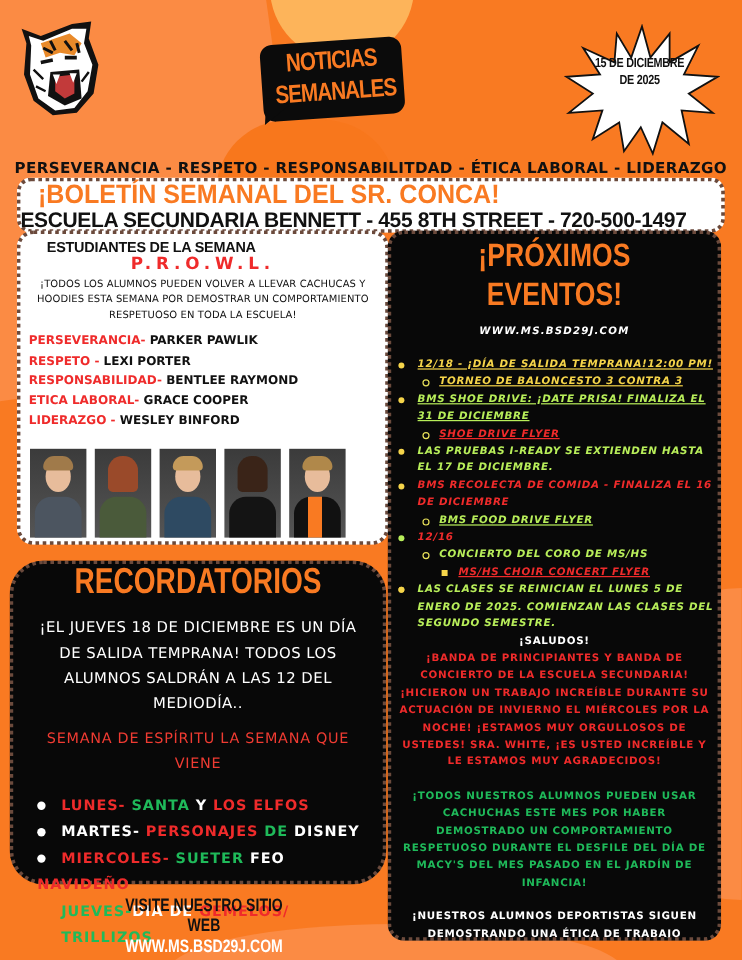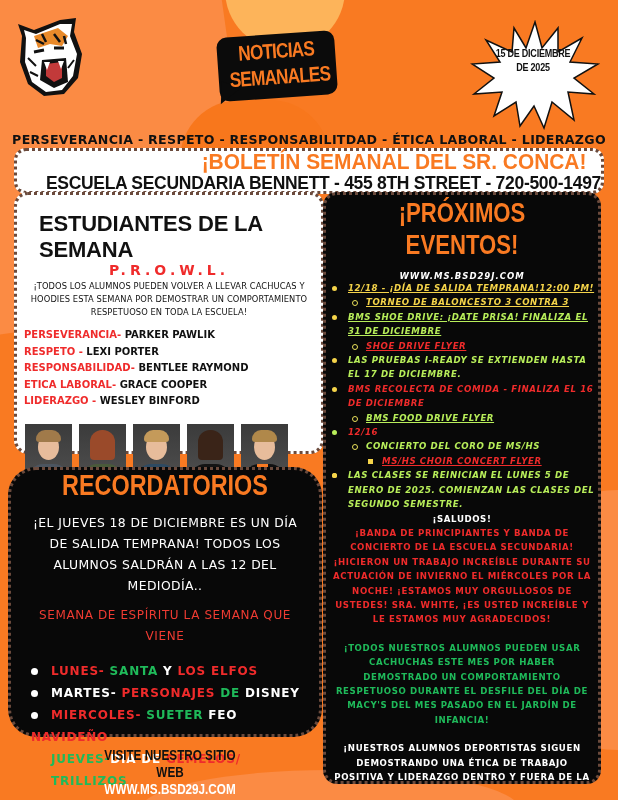--- a/index.html
+++ b/index.html
@@ -10,25 +10,25 @@
 .bg-shape3{position:absolute;left:180px;top:100px;width:150px;height:90px;background:#f8771c;border-radius:60px 60px 0 0}
 .bg-shape4{position:absolute;right:-80px;top:490px;width:200px;height:260px;background:#fb8b44;border-radius:120px 0 0 120px}
 .bg-shape5{position:absolute;left:140px;top:770px;width:380px;height:80px;background:#fb8b44;border-radius:50%}
 .tiger{position:absolute;left:14px;top:14px;width:72px;height:84px}
 .bubble{position:absolute;left:218px;top:34px;width:118px;height:64px;background:#0b0b0b;border-radius:10px;transform:rotate(-4deg)}
 .bubble-tail{position:absolute;left:218px;top:84px;width:0;height:0;border-left:6px solid transparent;border-right:14px solid transparent;border-top:22px solid #0b0b0b;transform:rotate(18deg)}
 .bubble-text{position:absolute;left:218px;top:38px;width:118px;text-align:center;color:#f97a22;font-family:"Liberation Sans",sans-serif;font-weight:bold;font-size:21px;line-height:26px;letter-spacing:-1px;transform:rotate(-4deg) scaleX(0.82)}
 .burst{position:absolute;left:470px;top:20px;width:130px;height:110px}
 .burst-text{position:absolute;left:477px;top:46px;width:112px;text-align:center;font-family:"Liberation Sans",sans-serif;font-weight:bold;font-size:11px;line-height:14px;transform:scaleX(0.82);letter-spacing:-0.3px}
 .values{position:absolute;left:0;top:132px;width:618px;text-align:center;font-size:12.6px;font-weight:bold;letter-spacing:0.3px;color:#111}
-.titlebox{position:absolute;left:14px;top:148px;width:590px;height:46px;background:#fff;border:3px dotted #6b4a3c;border-radius:12px;text-align:right}
+.titlebox{position:absolute;left:14px;top:148px;width:590px;height:46px;background:#fff;border:3px dotted #6b4a3c;border-radius:12px;text-align:left}
 .titlebox .t1{color:#f97a22;font-family:"Liberation Sans",sans-serif;font-weight:bold;font-size:22px;line-height:24px;margin-top:-1px;transform:scaleX(0.95)}
 .titlebox .t2{color:#111;font-family:"Liberation Sans",sans-serif;font-weight:bold;font-size:17.5px;line-height:18px;letter-spacing:-0.3px}
 .students{position:absolute;left:14px;top:192px;width:310px;height:262px;background:#fff;border:3px dotted #6b4a3c;border-radius:14px}
-.students .st-title{margin-top:16px;margin-left:22px;font-family:"Liberation Sans",sans-serif;font-weight:bold;font-size:22px;letter-spacing:-0.2px}
+.students .st-title{margin-top:4px;margin-left:22px;font-family:"Liberation Sans",sans-serif;font-weight:bold;font-size:12px;letter-spacing:-0.2px}
 .students .prowl{text-align:center;color:#ef2b2b;font-weight:bold;font-size:14px;letter-spacing:4px;margin-top:-1px}
 .students .intro{text-align:center;font-size:8.3px;line-height:13px;margin-top:2px;letter-spacing:0.1px}
 .awards{margin-top:8px;margin-left:7px}
 .award{font-size:10px;line-height:16.5px;font-weight:bold}
 .award .cat{color:#ef2b2b}
 .photos{display:flex;gap:7px;margin-left:8px;margin-top:14px}
 .photo{width:47px;height:74px;background:linear-gradient(#3b3b3b,#555);position:relative;overflow:hidden}
 .photo .head{position:absolute;left:13px;top:10px;width:21px;height:26px;border-radius:50%;background:#e7bc9b}
 .photo .body{position:absolute;left:4px;top:40px;width:39px;height:40px;border-radius:14px 14px 0 0}
 .photo .hair{position:absolute;left:11px;top:6px;width:25px;height:12px;border-radius:12px 12px 4px 4px}
@@ -49,21 +49,21 @@
 .ev{font-size:8.6px;line-height:14.4px;font-style:italic;font-weight:bold;letter-spacing:0.6px;position:relative}
 .ev.l1{padding-left:22px}
 .ev.l2{padding-left:40px}
 .ev.l3{padding-left:56px}
 .ev .b{position:absolute;top:5px;width:5px;height:5px;border-radius:50%;background:#f5d44a}
 .ev.l1 .b{left:6px}
 .ev.l2 .b{left:26px;background:transparent;border:1.5px solid #e8e05a;width:6px;height:6px}
 .ev.l3 .b{left:42px;border-radius:0;background:#f5d44a}
 .yellow{color:#f5d44a}.lime{color:#b8ee5a}.u{text-decoration:underline}
 .events .center{text-align:center;font-size:8.6px;line-height:14.4px;font-weight:bold;letter-spacing:0.6px;padding:0 4px}
-.events .first{margin-top:0}
+.events .first{margin-top:16px}
 .gap{height:14px}
 </style>
 </head>
 <body>
 
 <div class="bg-shape1"></div>
 <div class="bg-shape2"></div>
 <div class="bg-shape3"></div>
 <div class="bg-shape4"></div>
 <div class="bg-shape5"></div>

